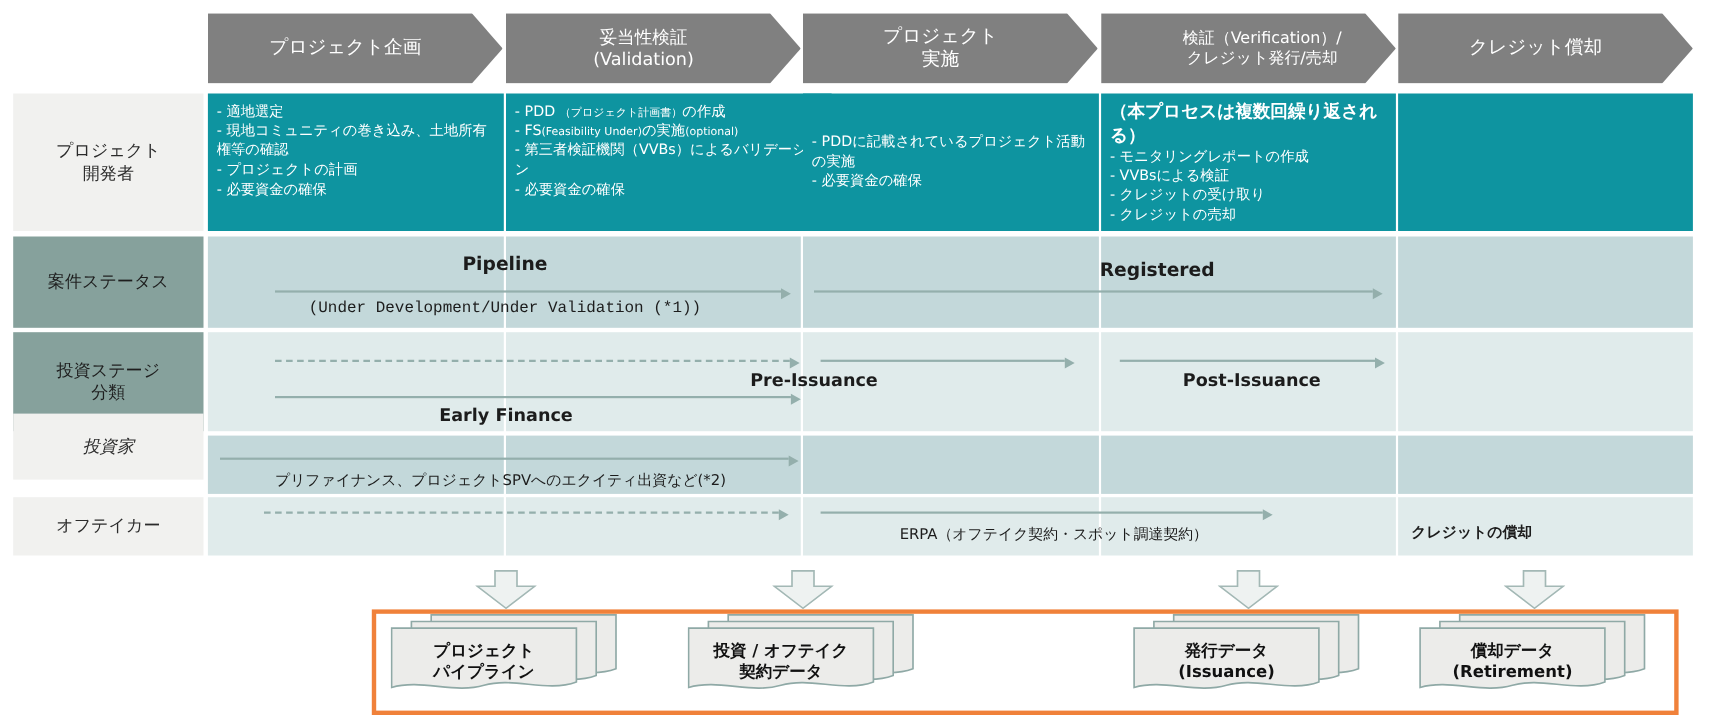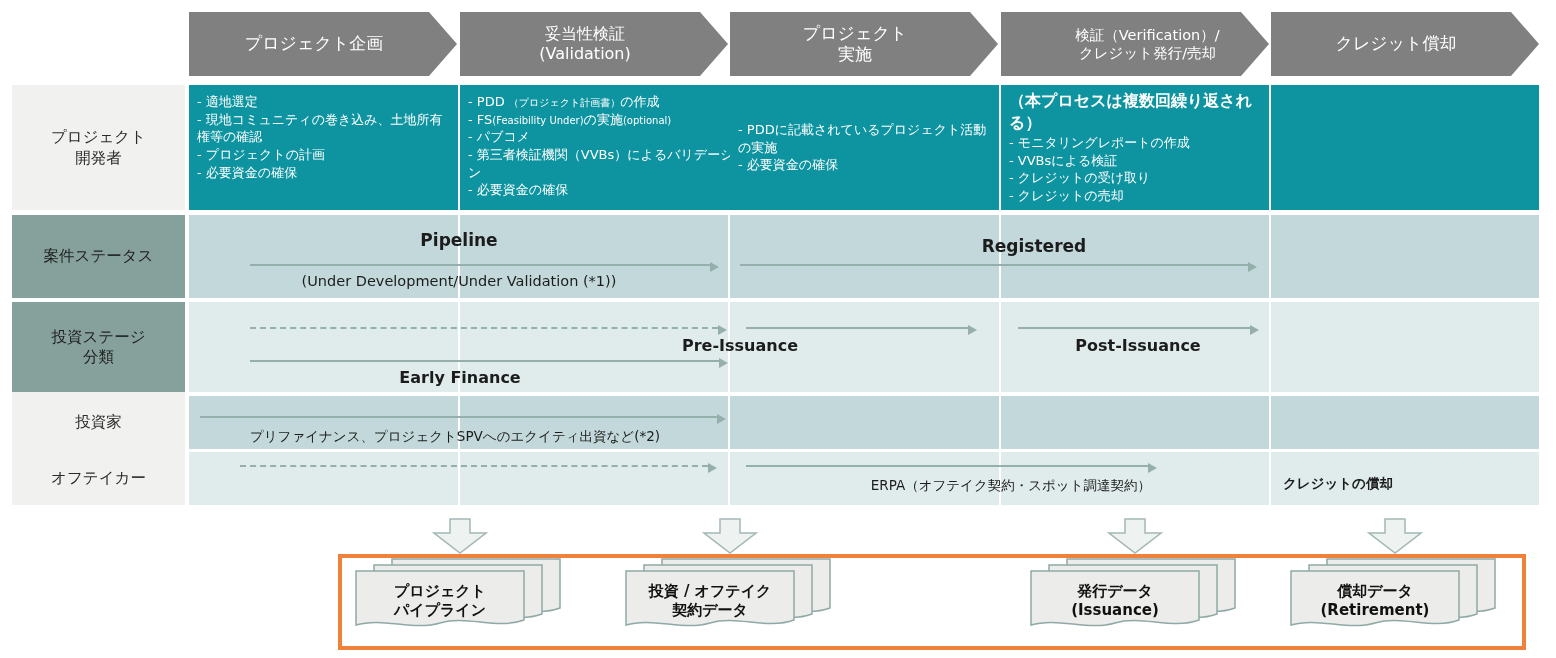--- a/index.html
+++ b/index.html
@@ -37,21 +37,21 @@
   .arr { position:absolute; height:0; border-top:2px solid #94afac; }
   .arr:after {
     content:""; position:absolute; right:-9px; top:-4px; width:0; height:0;
     border-left:9px solid #94afac; border-top:5px solid transparent; border-bottom:5px solid transparent;
   }
   .arr.dashed { border-top-style:dashed; }
   
   .ovl { position:absolute; text-align:center; }
   .b17 { font-weight:bold; font-size:17px; }
   .b16 { font-weight:bold; font-size:16px; }
-  .t14 { font-size:14.5px; }
+  .t14 { font-size:14.5px;font-family:Liberation Mono, monospace; }
   .t13 { font-size:13.5px; }
   
   .downarrow { position:absolute; top:518px; }
   .orange-box {
     position:absolute; left:338px; top:554px; width:1180px; height:88px;
     border:4px solid #f0813a; background:#ffffff; box-sizing:content-box;
   }
   .stack { position:absolute; top:558px; width:210px; height:78px; }
   .stack .label {
     position:absolute; left:0; top:12px; width:170px; height:62px;
@@ -71,33 +71,32 @@
 実施</div>
   <div class="chevron f14" style="left:1001px;width:268px;padding-left:43px;">検証（Verification）/
 クレジット発行/売却</div>
   <div class="chevron" style="left:1271px;width:268px;">クレジット償却</div>
 
   <div class="rowlabel gray" style="top:85px;height:125px;">プロジェクト
 開発者</div>
   <div class="rowlabel sage" style="top:215px;height:83px;">案件ステータス</div>
   <div class="rowlabel sage" style="top:302px;height:90px;">投資ステージ
 分類</div>
-  <div class="rowlabel gray" style="top:392px;height:60px;">投資家</div>
+  <div class="rowlabel gray" style="top:376px;height:60px;font-style:italic;">投資家</div>
   <div class="rowlabel gray" style="top:452px;height:53px;">オフテイカー</div>
 
   <div class="cell teal" style="left:189px;top:85px;width:269px;height:125px;">
     <div class="ln">- 適地選定</div>
     <div class="ln">- 現地コミュニティの巻き込み、土地所有権等の確認</div>
     <div class="ln">- プロジェクトの計画</div>
     <div class="ln">- 必要資金の確保</div>
   </div>
   <div class="cell teal" style="left:460px;top:85px;width:296px;height:125px;">
     <div class="ln"><span>- PDD </span><span class="sm">（プロジェクト計画書）</span><span>の作成</span></div>
     <div class="ln"><span>- FS</span><span class="sm">(Feasibility Under)</span><span>の実施</span><span class="sm">(optional)</span></div>
-    <div class="ln">- パブコメ</div>
     <div class="ln">- 第三者検証機関（VVBs）によるバリデーション</div>
     <div class="ln">- 必要資金の確保</div>
   </div>
   <div class="cell teal vcenter" style="left:730px;top:85px;width:269px;height:125px;">
     <div class="ln">- PDDに記載されているプロジェクト活動の実施</div>
     <div class="ln">- 必要資金の確保</div>
   </div>
   <div class="cell teal vcenter" style="left:1001px;top:85px;width:268px;height:125px;">
     <div class="ln note-bold">（本プロセスは複数回繰り返される）</div>
     <div class="ln">- モニタリングレポートの作成</div>
@@ -127,37 +126,37 @@
 
   <div class="cell rlighter" style="left:189px;top:452px;width:269px;height:53px;"></div>
   <div class="cell rlighter" style="left:460px;top:452px;width:268px;height:53px;"></div>
   <div class="cell rlighter" style="left:730px;top:452px;width:269px;height:53px;"></div>
   <div class="cell rlighter" style="left:1001px;top:452px;width:268px;height:53px;"></div>
   <div class="cell rlighter" style="left:1271px;top:452px;width:268px;height:53px;"></div>
 
   <div class="ovl b17" style="left:189px;top:230px;width:540px;">Pipeline</div>
   <div class="arr" style="left:250px;top:264px;width:460px;"></div>
   <div class="ovl t14" style="left:189px;top:273px;width:540px;">(Under Development/Under Validation (*1))</div>
-  <div class="ovl b17" style="left:730px;top:236px;width:608px;">Registered</div>
+  <div class="ovl b17" style="left:748px;top:236px;width:608px;">Registered</div>
   <div class="arr" style="left:740px;top:264px;width:508px;"></div>
 
   <div class="arr dashed" style="left:250px;top:327px;width:468px;"></div>
   <div class="arr" style="left:746px;top:327px;width:222px;"></div>
   <div class="arr" style="left:1018px;top:327px;width:232px;"></div>
   <div class="ovl b16" style="left:640px;top:336px;width:200px;">Pre-Issuance</div>
   <div class="ovl b16" style="left:1018px;top:336px;width:240px;">Post-Issuance</div>
   <div class="arr" style="left:250px;top:360px;width:469px;"></div>
   <div class="ovl b16" style="left:340px;top:368px;width:240px;">Early Finance</div>
 
   <div class="arr" style="left:200px;top:416px;width:517px;"></div>
   <div class="ovl t13" style="left:195px;top:428px;width:520px;">プリファイナンス、プロジェクトSPVへのエクイティ出資など(*2)</div>
 
   <div class="arr dashed" style="left:240px;top:465px;width:468px;"></div>
   <div class="arr" style="left:746px;top:465px;width:402px;"></div>
-  <div class="ovl t13" style="left:731px;top:477px;width:420px;text-align:right;">ERPA（オフテイク契約・スポット調達契約）</div>
+  <div class="ovl t13" style="left:748px;top:477px;width:420px;">ERPA（オフテイク契約・スポット調達契約）</div>
   <div class="ovl t13" style="left:1283px;top:475px;width:240px;text-align:left;font-weight:bold;">クレジットの償却</div>
 
   <div class="downarrow" style="left:432px;">
     <svg width="56" height="36" viewBox="0 0 56 36">
         <path d="M18 1 H38 V15 H54 L28 35 L2 15 H18 Z" fill="#eef2f1" stroke="#a3b8b5" stroke-width="1.5"></path>
       </svg>
   </div>
   <div class="downarrow" style="left:702px;">
     <svg width="56" height="36" viewBox="0 0 56 36">
         <path d="M18 1 H38 V15 H54 L28 35 L2 15 H18 Z" fill="#eef2f1" stroke="#a3b8b5" stroke-width="1.5"></path>

